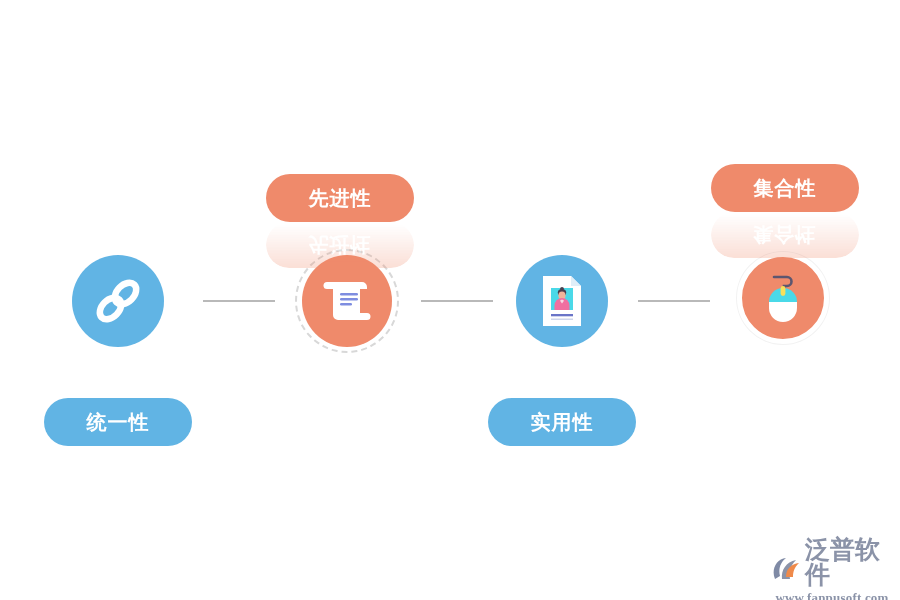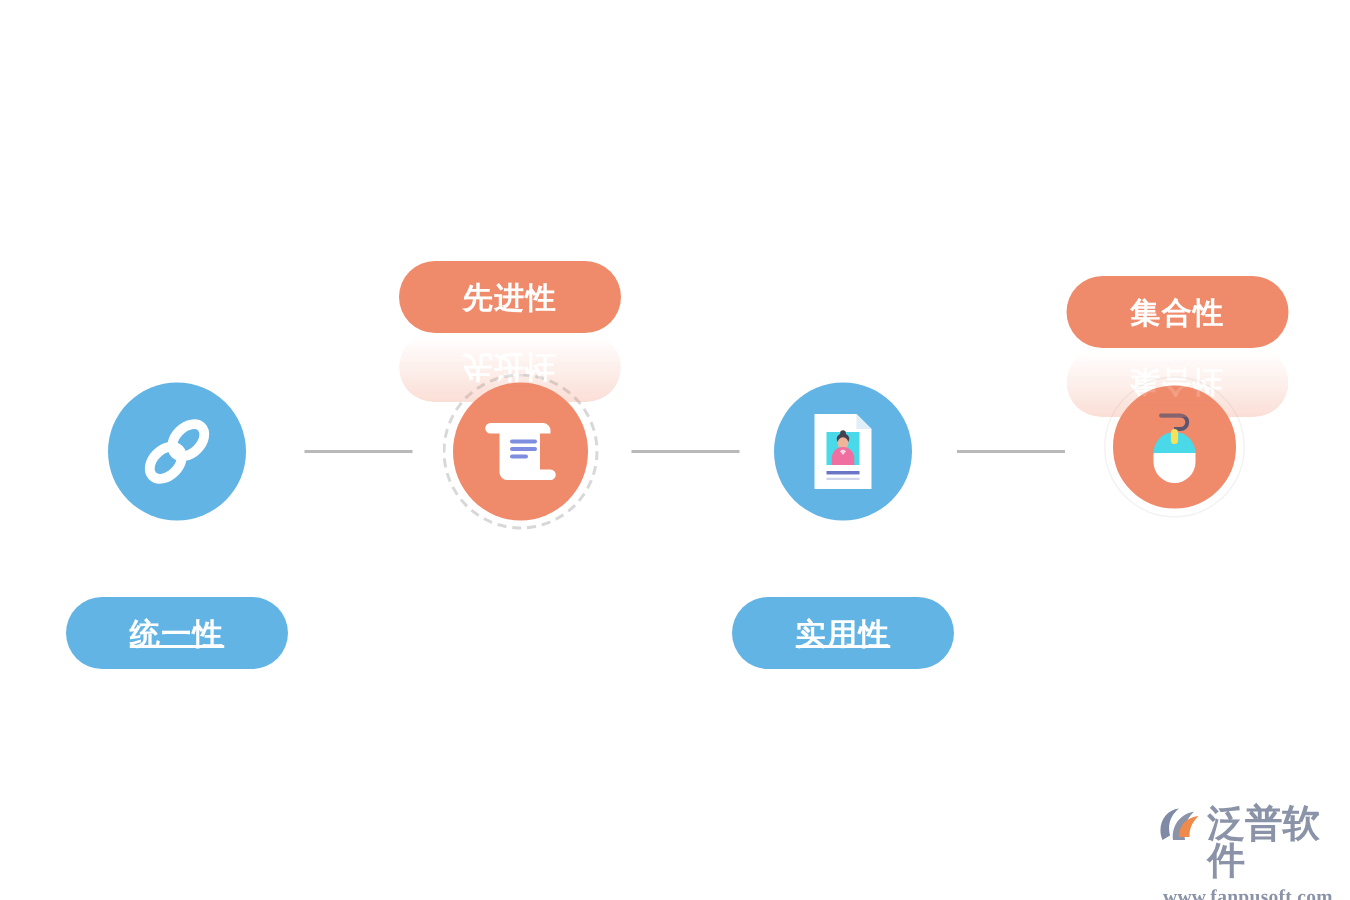--- a/index.html
+++ b/index.html
@@ -87,21 +87,21 @@
     justify-content: center;
     border-radius: 26px;
     color: #ffffff;
     font-size: 20px;
     font-weight: bold;
     letter-spacing: 1px;
     box-sizing: border-box;
     white-space: nowrap;
   }
   .pill-orange { background: #ef8a6b; }
-  .pill-blue   { background: #61b4e4; text-decoration: underline; }
+  .pill-blue   { background: #61b4e4; }
 
   
   .pill-wrap {
     position: absolute;
   }
   .pill-reflection {
     position: absolute;
     left: 0;
     top: 100%;
     width: 100%;
@@ -115,21 +115,21 @@
     display: flex;
     align-items: center;
     justify-content: center;
     color: #ffffff;
     font-size: 20px;
     font-weight: bold;
     letter-spacing: 1px;
   }
 
   #pill-adv-wrap  { left: 266px; top: 174px; width: 148px; height: 48px; }
-  #pill-agg-wrap  { left: 711px; top: 184px; width: 148px; height: 48px; }
+  #pill-agg-wrap  { left: 711px; top: 164px; width: 148px; height: 48px; }
   #pill-adv, #pill-agg {
     position: static;
     width: 100%;
     height: 100%;
   }
 
   #pill-unity  { left: 44px;  top: 398px; width: 148px; height: 48px; }
   #pill-pract  { left: 488px; top: 398px; width: 148px; height: 48px; align-items: center; }
 
   
@@ -137,21 +137,21 @@
     position: absolute;
     left: 772px;
     top: 537px;
     width: 120px;
     display: flex;
     flex-direction: column;
     align-items: center;
   }
   .wm-row {
     display: flex;
-    align-items: flex-start;
+    align-items: flex-end;
     gap: 3px;
   }
   .wm-name {
     font-size: 25px;
     font-weight: bold;
     color: #8b93a8;
     letter-spacing: 0px;
     line-height: 1;
   }
   .wm-url {

